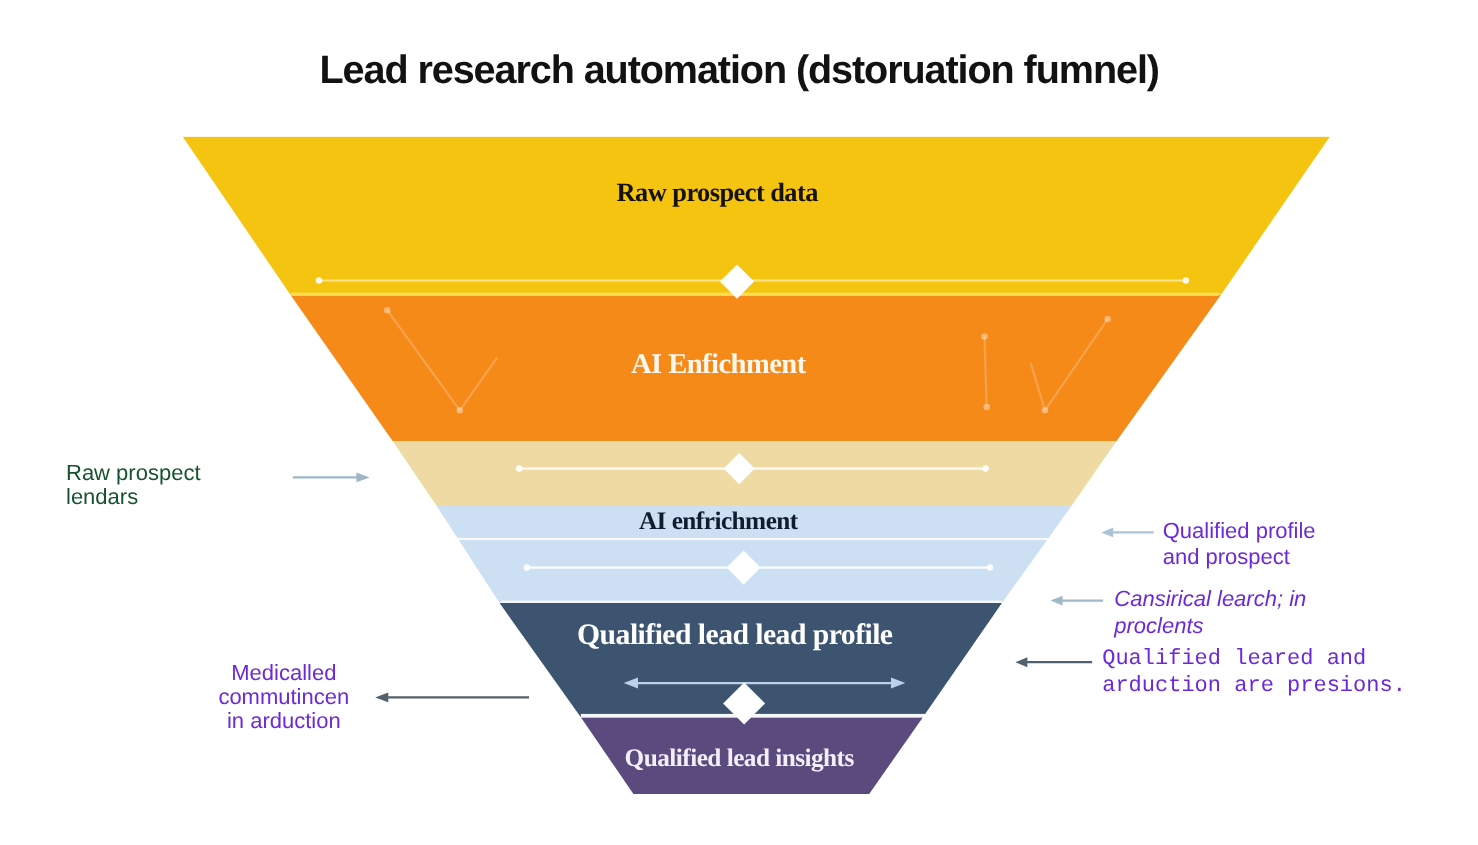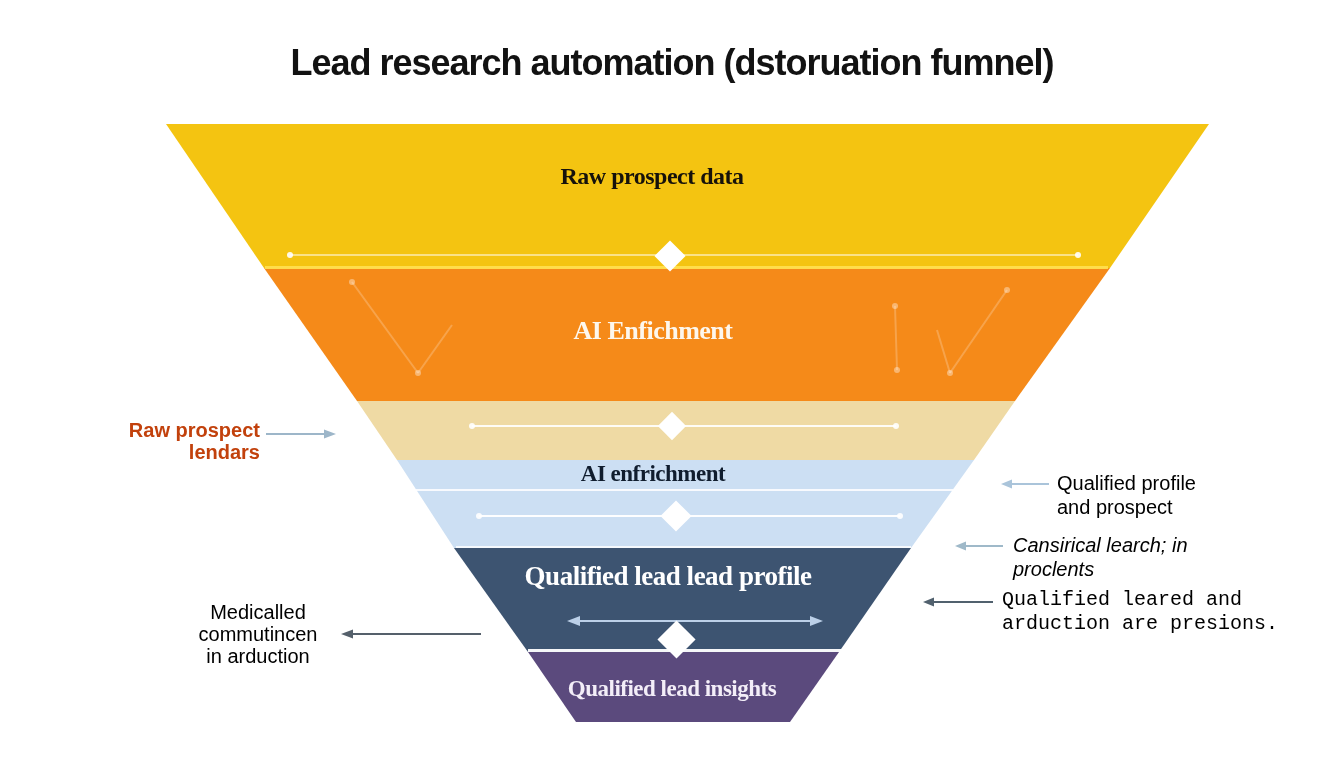--- a/index.html
+++ b/index.html
@@ -43,23 +43,23 @@
   .diamond{position:absolute;background:#FFFFFF;transform:rotate(45deg);}
   .d1{left:659px;top:245px;width:22px;height:22px;}
   .d2{left:662px;top:416px;width:20px;height:20px;}
   .d3{left:665px;top:505px;width:22px;height:22px;}
   .d4{left:663px;top:626px;width:27px;height:27px;}
   
   .orange-deco{position:absolute;left:300px;top:270px;width:760px;height:135px;}
   
   .dbl-arrow{position:absolute;left:565px;top:612px;width:260px;height:18px;color:#BCD0E8;}
   
-  .ann{position:absolute;font-size:20px;color:#000000;line-height:24px;}
+  .ann{position:absolute;font-size:20px;color:#6d28d9;line-height:24px;}
   .ann .line{display:block;}
-  .ann-left-1{left:60px;top:419px;width:200px;text-align:right;font-weight:700;color:#c2410c;line-height:22px;}
+  .ann-left-1{left:60px;top:419px;width:200px;text-align:left;font-weight:400;color:#14532d;line-height:22px;}
   .ann-left-2{left:184px;top:601px;width:148px;text-align:center;line-height:22px;}
   .ann-right-1{left:1057px;top:471px;}
   .ann-right-2{left:1013px;top:533px;font-style:italic;}
   .ann-right-3{left:1002px;top:588px;font-family:Liberation Mono, monospace;}
   
   .arrow{position:absolute;height:14px;}
   .arrow svg{display:block;width:100%;height:100%;}
   .arrow-left-1 {left:266px;top:427px;width:70px;}
   .arrow-left-2 {left:341px;top:627px;width:140px;}
   .arrow-right-1{left:1001px;top:477px;width:48px;}

